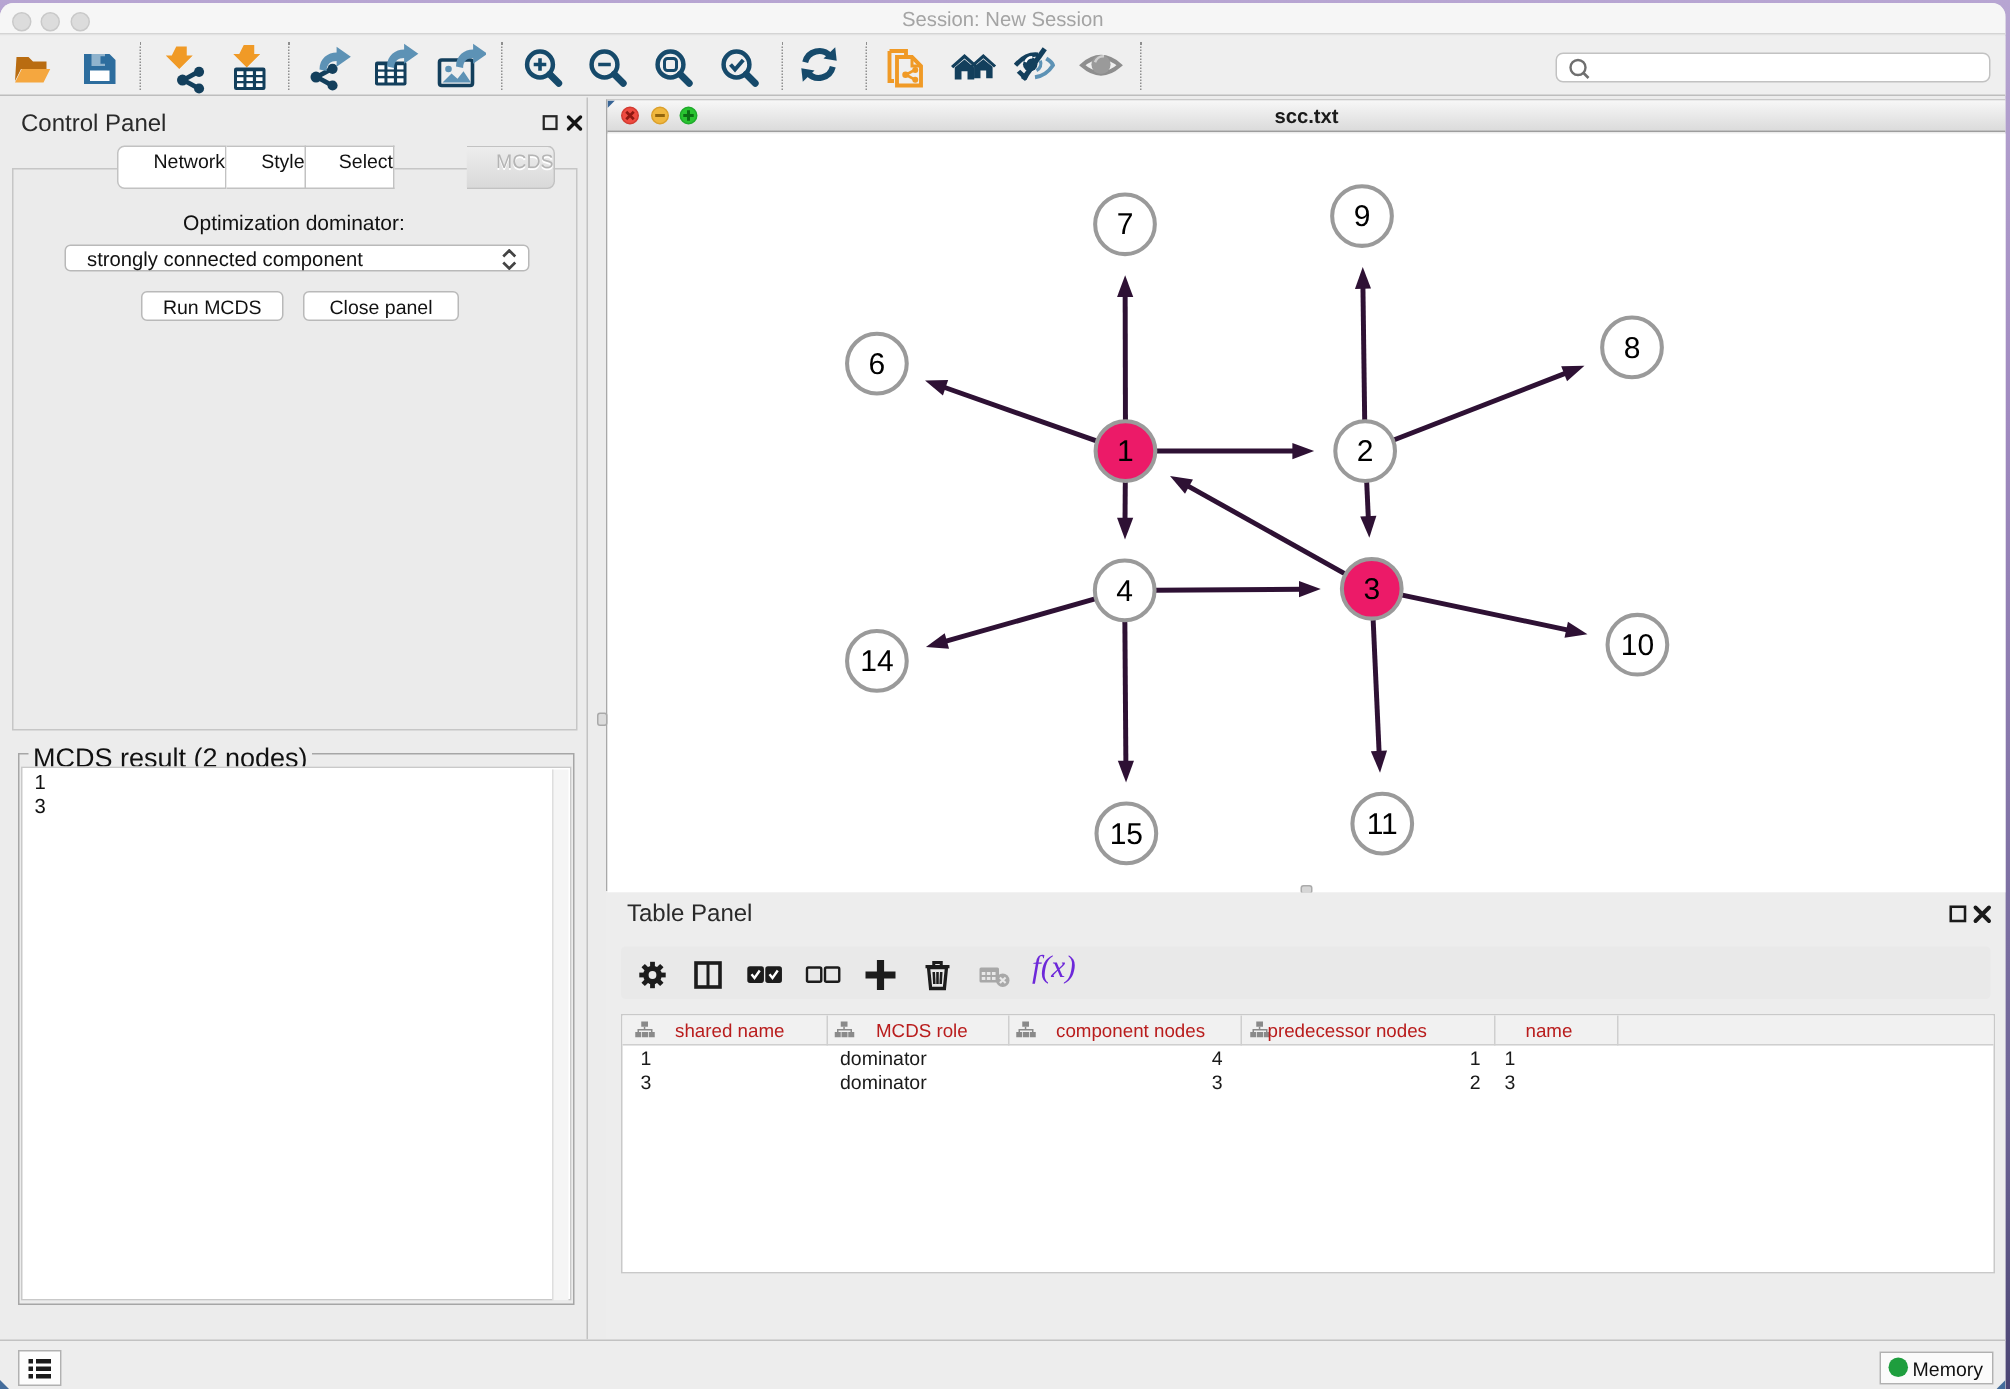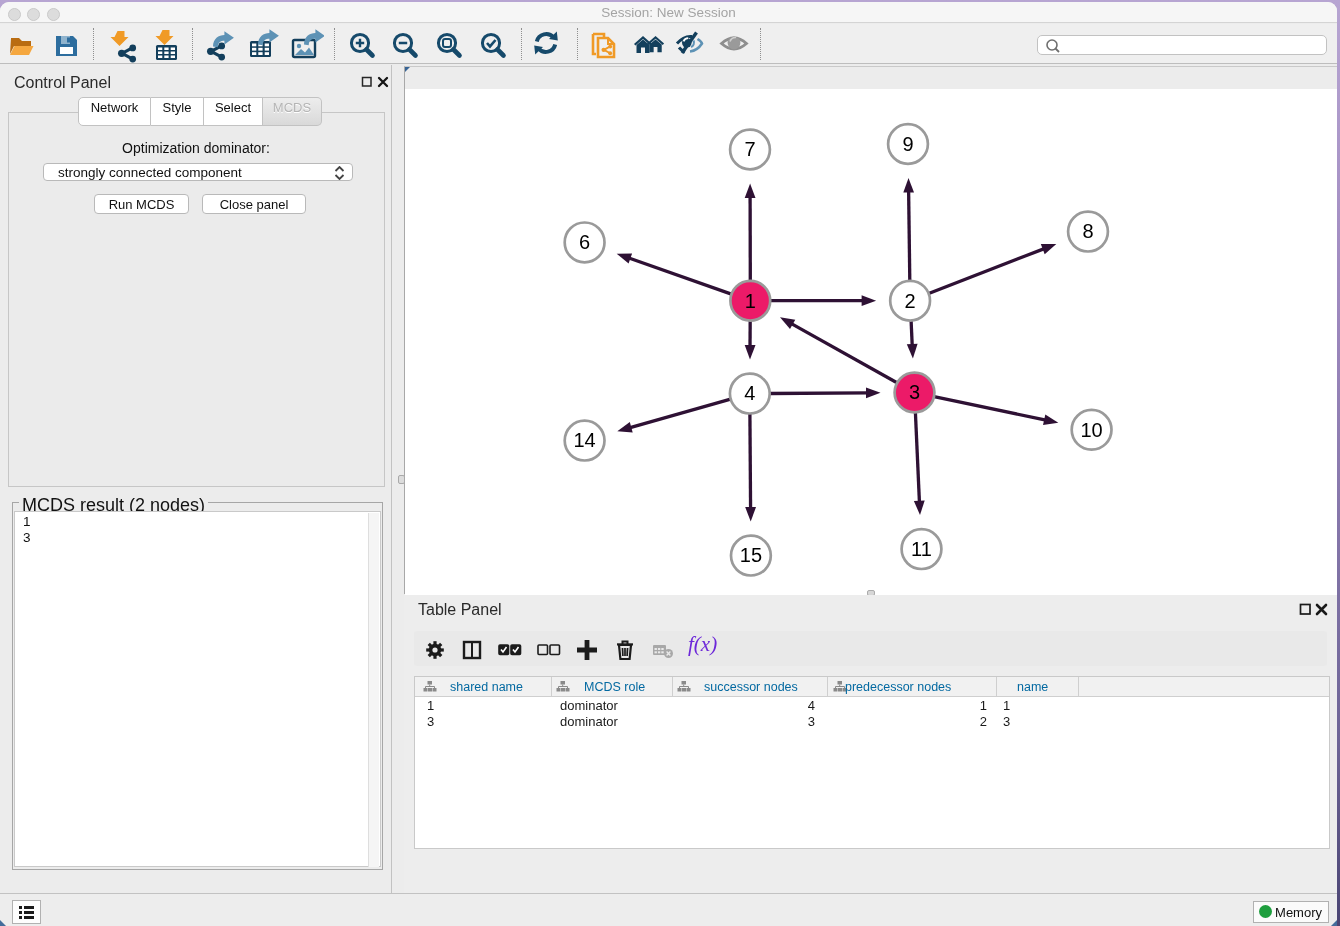--- a/index.html
+++ b/index.html
@@ -8,37 +8,37 @@
 #win{position:absolute;left:0;top:2px;width:1337px;height:924px;background:#ececec;border-radius:9px 9px 0 0;overflow:hidden;}
 #titlebar{position:absolute;left:0;top:0;width:100%;height:21px;background:#f6f6f6;border-bottom:1px solid #d4d4d4;}
 .light{position:absolute;top:6px;width:13px;height:13px;border-radius:50%;background:#dcdcdc;border:1px solid #c9c9c9;}
 #wtitle{position:absolute;top:3px;left:0;width:100%;text-align:center;font-size:13.5px;color:#a4a4a4;}
 #toolbar{position:absolute;left:0;top:22px;width:100%;height:40px;background:#efefef;border-bottom:1px solid #bdbdbd;}
 .tsep{position:absolute;top:4px;height:32px;width:0;border-left:1px dotted #8f8f8f;}
 #search{position:absolute;left:1037px;top:11px;width:290px;height:20px;background:#fff;border:1px solid #c2c2c2;border-radius:5px;}
 #leftpanel{position:absolute;left:0;top:63px;width:392px;height:828px;background:#ececec;border-right:1px solid #c2c2c2;}
 .ptitle{font-size:16px;color:#2a2a2a;}
 .tabrow{position:absolute;display:flex;z-index:3;}
-.tab{height:29px;background:#fff;border:1px solid #c2c2c2;border-left:none;font-size:13px;color:#111;text-align:center;line-height:20px;}
+.tab{height:29px;background:#fff;border:1px solid #c2c2c2;border-left:none;font-size:13px;color:#111;text-align:right;line-height:20px;}
 .tab.first{border-left:1px solid #c2c2c2;border-radius:5px 0 0 5px;}
 .tab.last{border-radius:0 5px 5px 0;}
-.tab.sel{background:linear-gradient(180deg,#ededed,#d9d9d9);color:#b4b4b4;text-shadow:0 1px 0 #fff;}
+.tab.sel{background:linear-gradient(180deg,#ededed,#d9d9d9);color:#b4b4b4;text-shadow:0 1px 0 #fff;margin-left:48px;}
 #cbox{position:absolute;left:8px;top:47px;width:377px;height:375px;border:1px solid #c6c6c6;background:#ebebeb;}
 .btn{position:absolute;background:#fff;border:1px solid #b9b9b9;border-radius:4px;font-size:13px;color:#111;text-align:center;}
 #mcdsfs{position:absolute;left:12px;top:437px;width:371px;height:368px;border:1px solid #a6a6a6;}
 #mcdsta{position:absolute;left:1px;top:8px;width:367px;height:356px;background:#fff;border:1px solid #c9c9c9;font-size:13.5px;color:#111;padding:2px 0 0 8px;line-height:16px;}
 #statusbar{position:absolute;left:0;top:891px;width:1337px;height:33px;background:#ededed;border-top:1px solid #c2c2c2;padding-left:24px;}
 #netwin{position:absolute;left:404px;top:64px;width:933px;height:528px;border-left:1px solid #a8a8a8;border-top:1px solid #c9c9c9;}
 #nettitle{position:absolute;left:0;top:0;width:100%;height:21px;background:linear-gradient(180deg,#f7f7f7,#dbdbdb);border-bottom:1px solid #9d9d9d;}
 #netcanvas{position:absolute;left:0;top:22px;width:933px;height:506px;background:#fff;}
 .ilight{position:absolute;top:4px;width:12px;height:12px;border-radius:50%;}
 #tablepanel{position:absolute;left:404px;top:593px;width:933px;height:298px;background:#ededed;}
 #ttool{position:absolute;left:10px;top:36px;width:913px;height:35px;background:#e9e9e9;border-radius:3px;}
 #tbl{position:absolute;left:10px;top:81px;width:916px;height:173px;background:#fff;border:1px solid #c9c9c9;}
-#thead{position:absolute;left:0;top:0;width:100%;height:20px;background:#f1f1f1;border-bottom:1px solid #cfcfcf;font-size:12.5px;color:#0369a1;}
+#thead{position:absolute;left:0;top:0;width:100%;height:20px;background:#f1f1f1;border-bottom:1px solid #cfcfcf;font-size:12.5px;color:#b91c1c;}
 .hsep{position:absolute;top:0;height:20px;width:0;border-left:1px solid #cfcfcf;}
 .cell{position:absolute;font-size:13px;color:#1a1a1a;height:16px;line-height:16px;}
 .hlab{position:absolute;top:2px;height:16px;line-height:16px;}
 </style></head><body>
 <div id="win">
 <div id="titlebar">
       <div class="light" style="left:8px"></div>
       <div class="light" style="left:27px"></div>
       <div class="light" style="left:47px"></div>
       <div id="wtitle">Session: New Session</div>
@@ -212,20 +212,38 @@
           <path d="M1.5 5 L5.5 1 L9.5 5 M1.5 9 L5.5 13 L9.5 9" fill="none" stroke="#444" stroke-width="1.8"></path>
         </svg></div>
 <div class="btn" style="left:94px;top:129px;width:95px;height:20px;line-height:19px">Run MCDS</div>
 <div class="btn" style="left:202px;top:129px;width:104px;height:20px;line-height:19px">Close panel</div>
 <div id="mcdsfs">
         <div class="abs" style="left:6px;top:-8px;background:#ececec;padding:0 3px;font-size:18px;color:#111">MCDS result (2 nodes)</div>
         <div id="mcdsta">1<br>3<div class="abs" style="right:1px;top:1px;width:11px;height:354px;background:#f5f5f5;border-left:1px solid #dedede"></div></div>
       </div>
 </div>
 <div id="netwin">
+      <div id="nettitle">
+<div class="ilight" style="left:9px;background:#ee4b40;border:1px solid #d23b31">
+          <svg width="10" height="10" style="position:absolute;left:0;top:0">
+            <path d="M2.5 2.5 L7.5 7.5 M7.5 2.5 L2.5 7.5" stroke="#8e1811" stroke-width="1.8"></path>
+          </svg>
+        </div>
+<div class="ilight" style="left:28.5px;background:#f0b73e;border:1px solid #dba02b">
+          <svg width="10" height="10" style="position:absolute;left:0;top:0">
+            <path d="M1.8 5 H8.2" stroke="#93650d" stroke-width="2"></path>
+          </svg>
+        </div>
+<div class="ilight" style="left:48px;background:#29c430;border:1px solid #1faa2b">
+          <svg width="10" height="10" style="position:absolute;left:0;top:0">
+            <path d="M5 1.5 V8.5 M1.5 5 H8.5" stroke="#0c6e14" stroke-width="2"></path>
+          </svg>
+        </div>
+<div class="abs" style="left:0;top:3px;width:100%;text-align:center;font-size:13.5px;font-weight:700;color:#1a1a1a">scc.txt</div>
+</div>
 <svg class="abs" width="5" height="5" style="left:0;top:0">
         <path d="M0 0 L5 0 L0 5 z" fill="#24558c" opacity="0.9"></path>
       </svg>
 <div id="netcanvas"></div>
     </div>
 <svg style="position:absolute;left:404px;top:85px" width="933" height="507" viewBox="404 85 933 507">
       <line x1="750.3" y1="278.7" x2="750.1" y2="193.0" stroke="#2E1134" stroke-width="3.3"></line>
       <polygon points="750.1,181.5 755.5,196.0 744.7,196.0" fill="#2E1134"></polygon>
       <line x1="731.4" y1="292.1" x2="627.5" y2="255.5" stroke="#2E1134" stroke-width="3.3"></line>
       <polygon points="616.7,251.7 632.1,251.4 628.6,261.6" fill="#2E1134"></polygon>
@@ -364,21 +382,21 @@
             <path d="M6.7 4.5 V6.5 M2.5 8 V6.5 H11.5 V8" stroke="#8a8a8a" stroke-width="1" fill="none"></path>
           </svg>
 <div class="hlab" style="left:169px">MCDS role</div>
 <svg class="abs" width="14" height="13" style="left:262px;top:3px">
             <rect x="4.5" y="1" width="4.5" height="3.5" fill="#8a8a8a"></rect>
             <rect x="0.5" y="8" width="4" height="3.5" fill="#8a8a8a"></rect>
             <rect x="5" y="8" width="4" height="3.5" fill="#8a8a8a"></rect>
             <rect x="9.5" y="8" width="4" height="3.5" fill="#8a8a8a"></rect>
             <path d="M6.7 4.5 V6.5 M2.5 8 V6.5 H11.5 V8" stroke="#8a8a8a" stroke-width="1" fill="none"></path>
           </svg>
-<div class="hlab" style="left:289px">successor nodes</div>
+<div class="hlab" style="left:289px">component nodes</div>
 <svg class="abs" width="14" height="13" style="left:418px;top:3px">
             <rect x="4.5" y="1" width="4.5" height="3.5" fill="#8a8a8a"></rect>
             <rect x="0.5" y="8" width="4" height="3.5" fill="#8a8a8a"></rect>
             <rect x="5" y="8" width="4" height="3.5" fill="#8a8a8a"></rect>
             <rect x="9.5" y="8" width="4" height="3.5" fill="#8a8a8a"></rect>
             <path d="M6.7 4.5 V6.5 M2.5 8 V6.5 H11.5 V8" stroke="#8a8a8a" stroke-width="1" fill="none"></path>
           </svg>
 <div class="hlab" style="left:430px">predecessor nodes</div>
 <div class="hlab" style="left:602px">name</div>
 </div>

